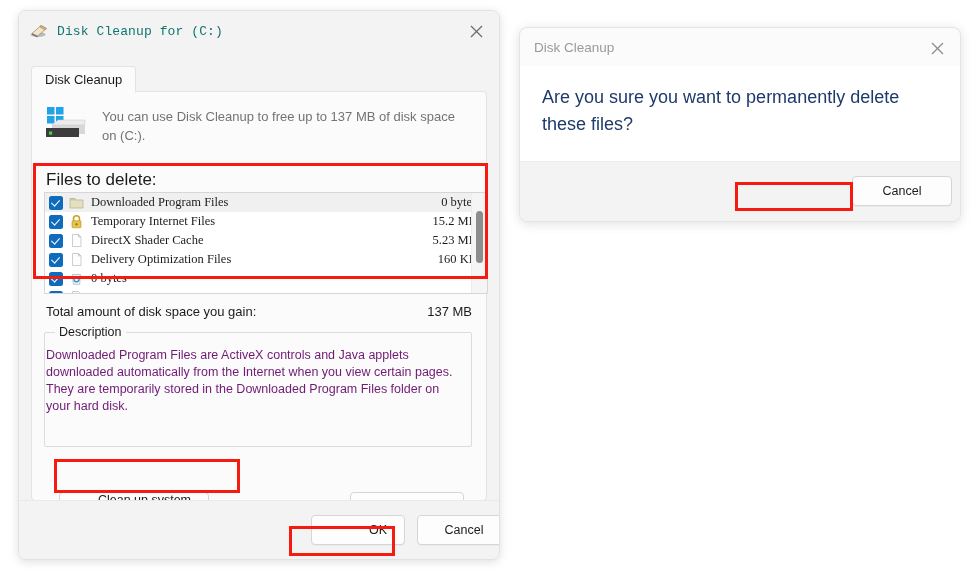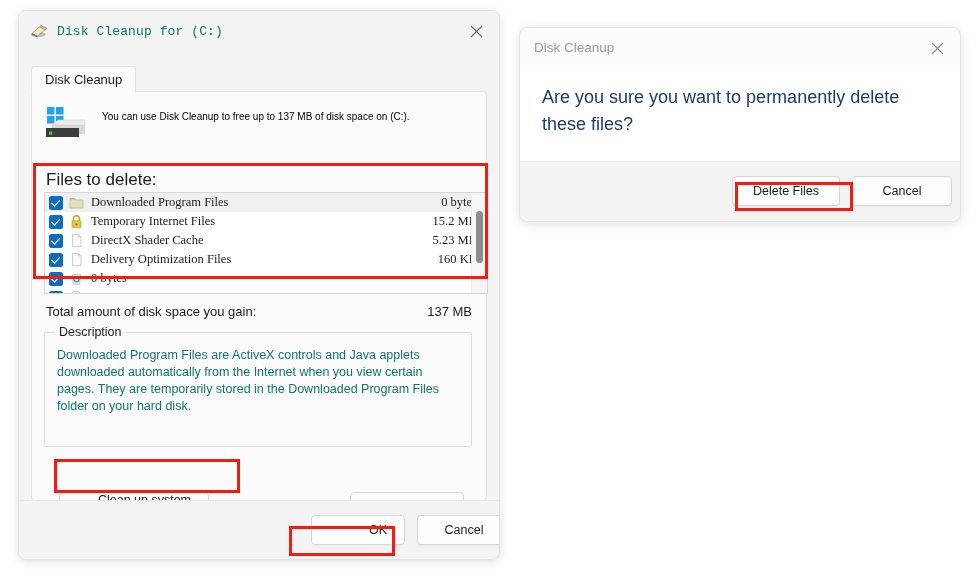--- a/index.html
+++ b/index.html
@@ -119,22 +119,22 @@
     align-items: flex-start;
   }
   .drive-icon {
     width: 44px;
     height: 34px;
     flex: none;
     margin-right: 14px;
     margin-top: 2px;
   }
   .intro-text {
-    font-size: 10px;
-    color: #000000;
+    font-size: 13px;
+    color: #737373;
     line-height: 19px;
     padding-top: 3px;
   }
 
   .files-label {
     position: absolute;
     left: 14px;
     top: 78px;
     font-size: 17px;
     color: #1b1b1b;
@@ -245,26 +245,26 @@
     position: absolute;
     left: 10px;
     top: -8px;
     background: #fbfbfb;
     padding: 0 4px;
     font-size: 12.5px;
     color: #1b1b1b;
   }
   .desc-text {
     position: absolute;
-    left: 12px;
+    left: 1px;
     right: 14px;
     top: 14px;
     font-size: 12.5px;
     line-height: 17px;
-    color: #0f766e;
+    color: #701a75;
   }
 
   
   .panel-btnrow {
     position: absolute;
     left: 12px;
     right: 14px;
     top: 400px;
     height: 30px;
   }
@@ -560,23 +560,20 @@
         <svg width="13" height="13" viewBox="0 0 13 13">
           <line x1="1" y1="1" x2="12" y2="12" stroke="#8b8b8b" stroke-width="1.2"></line>
           <line x1="12" y1="1" x2="1" y2="12" stroke="#8b8b8b" stroke-width="1.2"></line>
         </svg>
       </div>
     </div>
     <div class="confirm-body">
       <div class="confirm-msg">Are you sure you want to permanently delete these files?</div>
     </div>
     <div class="confirm-footer">
-      <button class="btn btn-delete">
-        <span>Delete Files</span>
-      </button>
       <button class="btn btn-cancel-confirm">
         <span>Cancel</span>
       </button>
     </div>
   </div>
 
   <div class="hl" id="hl-list"></div>
   <div class="hl" id="hl-cleanup"></div>
   <div class="hl" id="hl-ok"></div>
   <div class="hl" id="hl-delete"></div>

